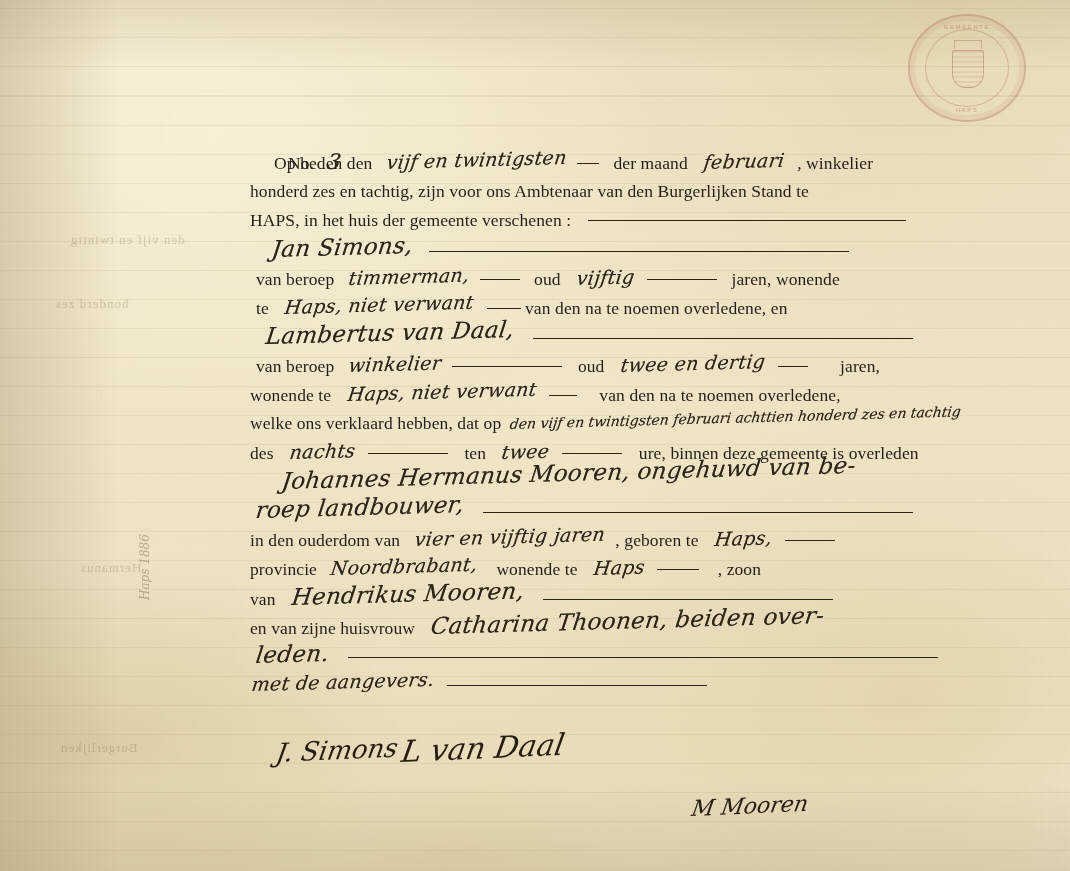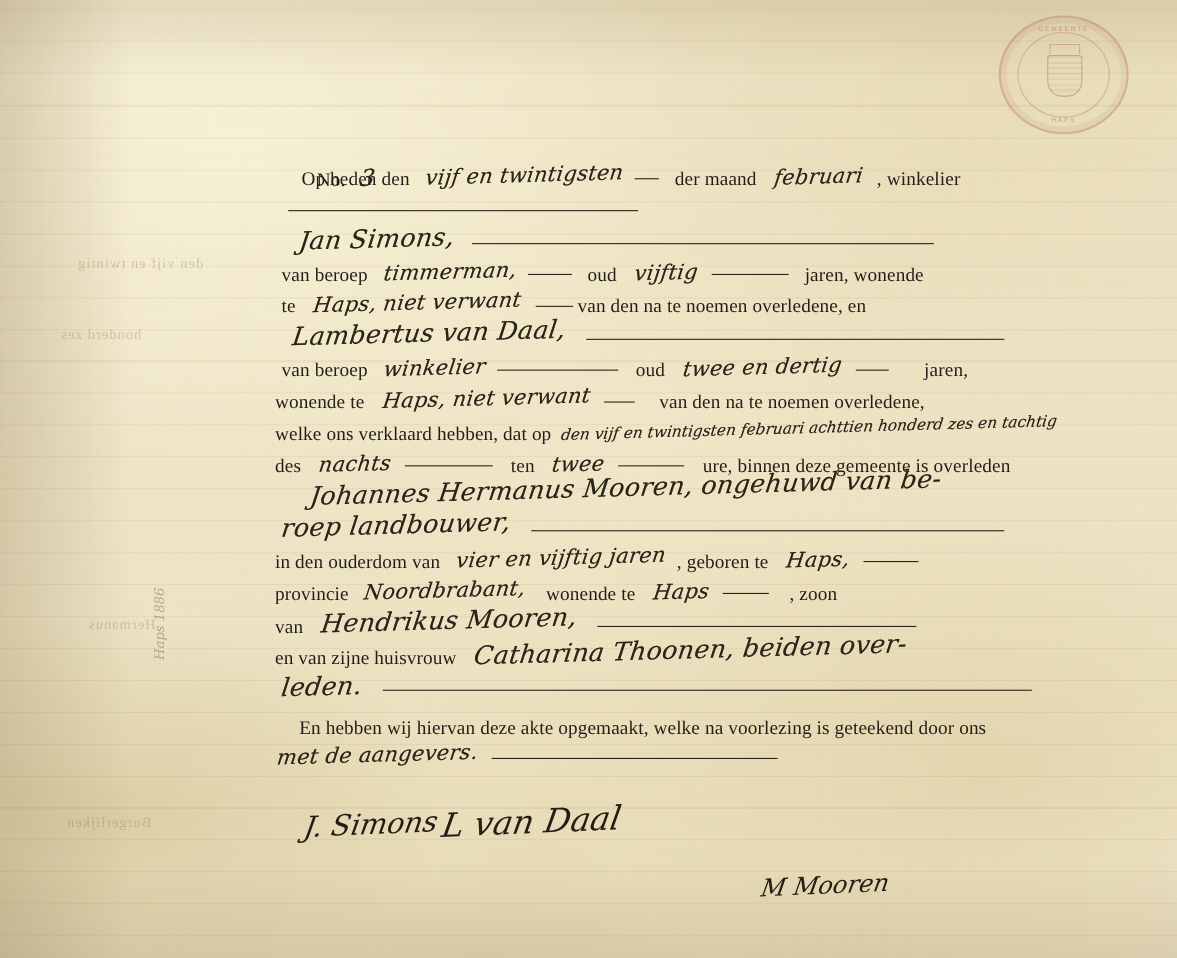--- a/index.html
+++ b/index.html
@@ -249,22 +249,26 @@
 
     <div class="line">
       <span class="pr" style="margin-left:24px">Op heden den</span>
       <span class="hw" style="margin:0 8px">vijf en twintigsten</span>
       <span class="rule" style="width:22px"></span>
       <span class="pr" style="margin-left:10px">der maand</span>
       <span class="hw" style="margin:0 10px">februari</span>
       <span class="pr">, winkelier</span>
     </div>
 
-
-    <div class="line">
+    <div class="line">
+      <span class="pr">honderd zes en tachtig, zijn voor ons Ambtenaar van den Burgerlijken Stand te</span>
+    </div>
+
+    <div class="line">
+      <span class="pr">HAPS, in het huis der gemeente verschenen :</span>
       <span class="rule" style="width:318px; margin-left:12px"></span>
     </div>
 
     <div class="line">
       <span class="hw big" style="margin-left:20px">Jan Simons,</span>
       <span class="rule" style="width:420px; margin-left:14px"></span>
     </div>
 
     <div class="line">
       <span class="pr" style="margin-left:6px">van beroep</span>
@@ -355,23 +359,20 @@
     <div class="line">
       <span class="pr">en van zijne huisvrouw</span>
       <span class="hw big" style="margin:0 10px">Catharina Thoonen, beiden over-</span>
     </div>
 
     <div class="line">
       <span class="hw big" style="margin-left:4px">leden.</span>
       <span class="rule" style="width:590px; margin-left:16px"></span>
     </div>
 
-    <div class="line" style="height:34px; line-height:40px">
-      <span class="pr" style="margin-left:22px">En hebben wij hiervan deze akte opgemaakt, welke na voorlezing is geteekend door ons</span>
-    </div>
 
     <div class="line">
       <span class="hw" style="margin-left:0">met de aangevers.</span>
       <span class="rule" style="width:260px; margin-left:10px"></span>
     </div>
   </div>
 
   <div class="sig-area">
     <div class="sig" style="font-size:26px; margin-left:24px; margin-top:30px;">J. Simons</div>
     <div class="sig" style="font-size:30px; margin-left:0px; margin-top:34px;">L van Daal</div>

